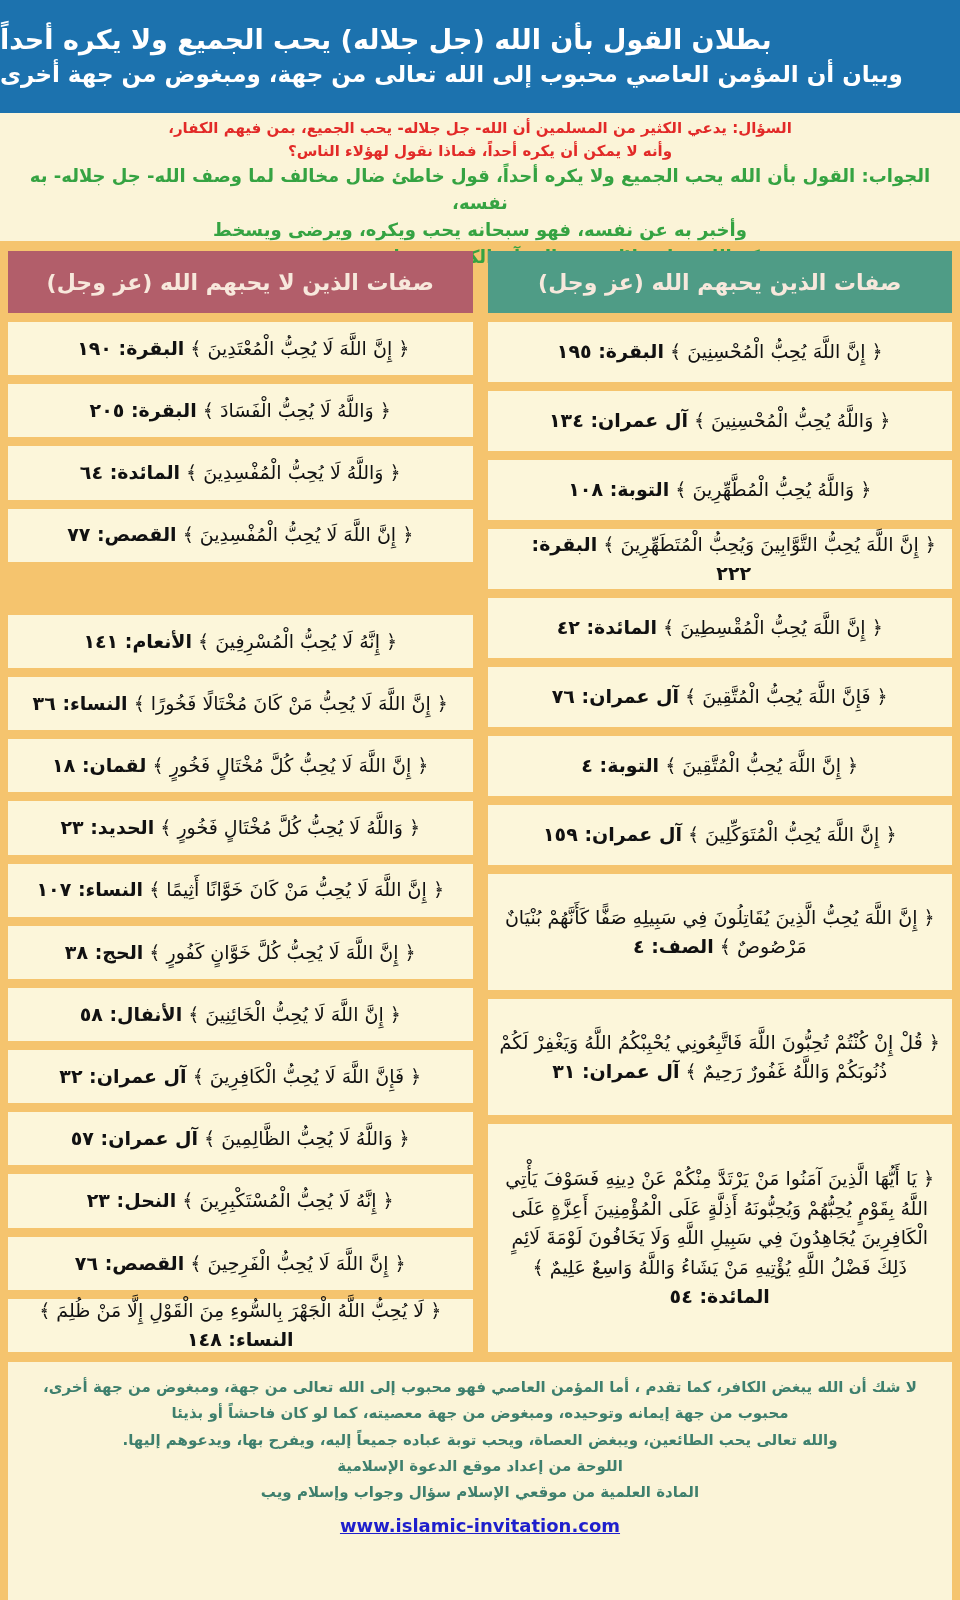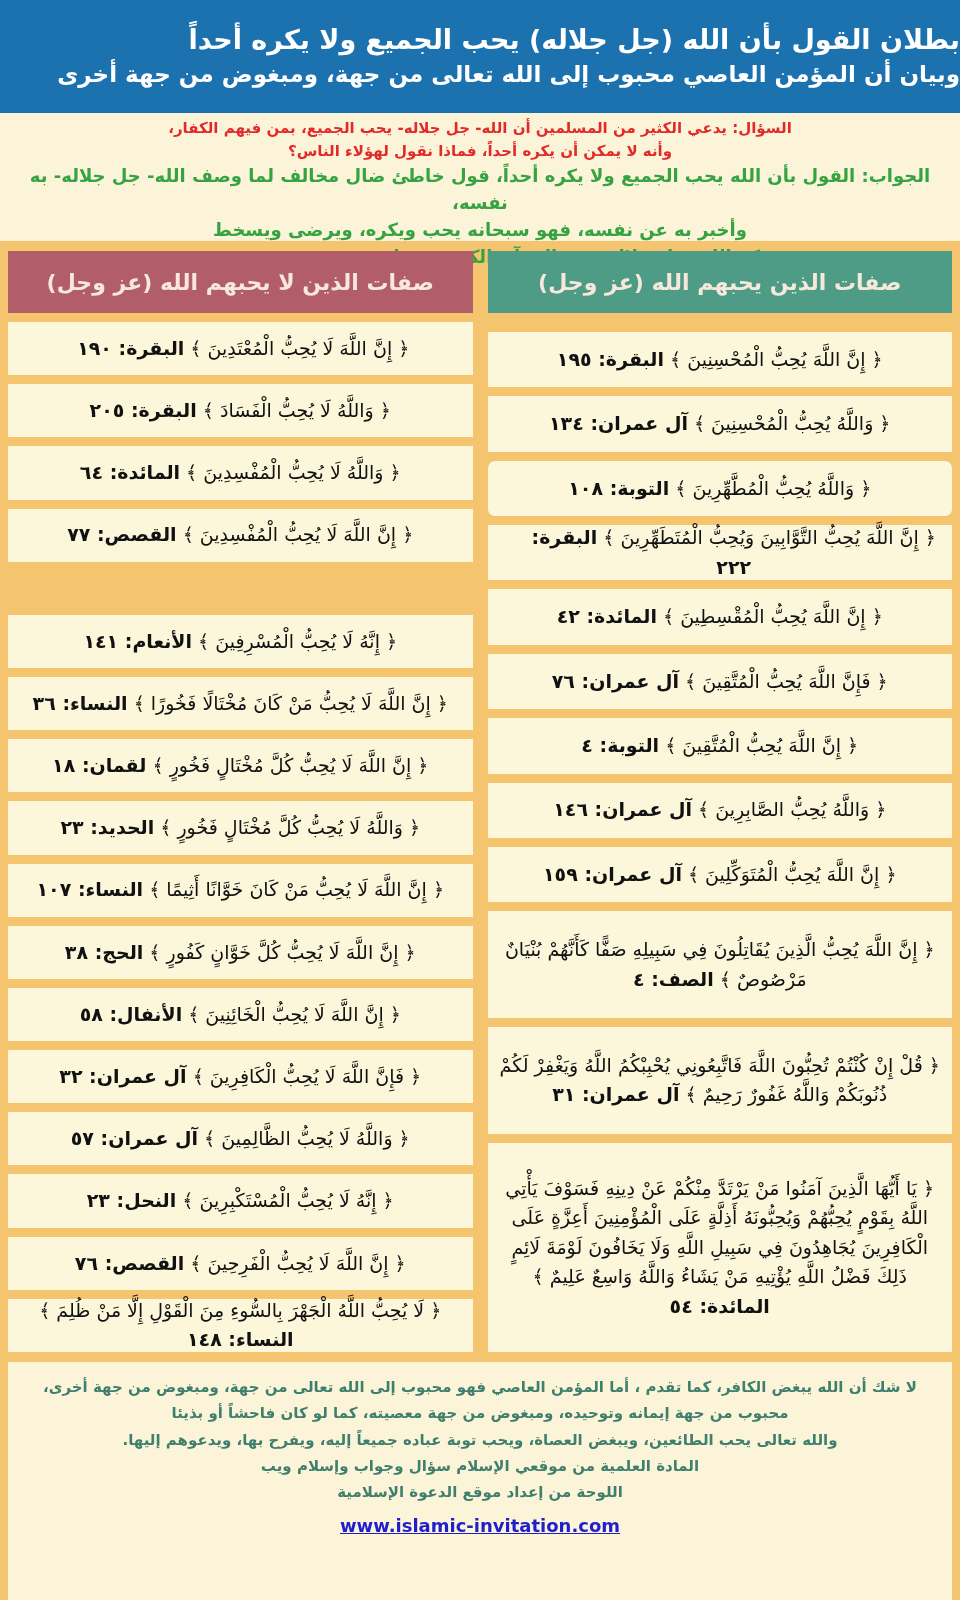--- a/index.html
+++ b/index.html
@@ -5,21 +5,21 @@
   html,body{margin:0;padding:0;}
   .page{
     width:960px;height:1600px;overflow:hidden;position:relative;
     background:var(--cream,#FBF4D8);
     font-family:"DejaVu Sans",sans-serif;
     direction:rtl;
   }
   
   .top-banner{
     height:113px;background:var(--header-bg,#1C72AE);
-    display:flex;flex-direction:column;justify-content:center;align-items:flex-start;
+    display:flex;flex-direction:column;justify-content:center;align-items:flex-end;
     color:#fff;font-weight:bold;text-align:center;
   }
   .top-banner .l1{font-size:27px;line-height:1.35;}
   .top-banner .l2{font-size:23px;line-height:1.45;}
   
   .qa{
     height:124px;padding-top:4px;text-align:center;font-weight:bold;
     background:var(--cream,#FBF4D8);
   }
   .qa .q{color:var(--question-red,#E22A28);font-size:15px;line-height:1.5;}
@@ -84,43 +84,40 @@
     <div class="a">فقد ذكر الله- جل جلاله- في القرآن الكريم صفات من يحبهم، ومن يبغضهم.</div>
   </div>
 
   <div class="table-section">
     <div class="col-headers">
       <div class="col-header loved">صفات الذين يحبهم الله (عز وجل)</div>
       <div class="col-header notloved">صفات الذين لا يحبهم الله (عز وجل)</div>
     </div>
     <div class="rows-grid">
       <div class="col">
-          <div class="verse-row" style="flex: 1 1 0%; margin-top: 10px;">
+          <div class="verse-row" style="flex: 1 1 0%;">
             <div class="vwrap"><span>﴿ إِنَّ اللَّهَ يُحِبُّ الْمُحْسِنِينَ ﴾ </span><span class="ref">البقرة: ١٩٥</span></div>
           </div>
           <div class="verse-row" style="flex: 1 1 0%;">
             <div class="vwrap"><span>﴿ وَاللَّهُ يُحِبُّ الْمُحْسِنِينَ ﴾ </span><span class="ref">آل عمران: ١٣٤</span></div>
           </div>
-          <div class="verse-row" style="flex: 1 1 0%; border-radius: 7px;">
+          <div class="verse-row" style="flex: 1 1 0%;">
             <div class="vwrap"><span>﴿ وَاللَّهُ يُحِبُّ الْمُطَّهِّرِينَ ﴾ </span><span class="ref">التوبة: ١٠٨</span></div>
           </div>
           <div class="verse-row" style="flex: 1 1 0%; padding-left: 38px;">
             <div class="vwrap"><span>﴿ إِنَّ اللَّهَ يُحِبُّ التَّوَّابِينَ وَيُحِبُّ الْمُتَطَهِّرِينَ ﴾ </span><span class="ref">البقرة: ٢٢٢</span></div>
           </div>
           <div class="verse-row" style="flex: 1 1 0%;">
             <div class="vwrap"><span>﴿ إِنَّ اللَّهَ يُحِبُّ الْمُقْسِطِينَ ﴾ </span><span class="ref">المائدة: ٤٢</span></div>
           </div>
           <div class="verse-row" style="flex: 1 1 0%;">
             <div class="vwrap"><span>﴿ فَإِنَّ اللَّهَ يُحِبُّ الْمُتَّقِينَ ﴾ </span><span class="ref">آل عمران: ٧٦</span></div>
           </div>
           <div class="verse-row" style="flex: 1 1 0%;">
             <div class="vwrap"><span>﴿ إِنَّ اللَّهَ يُحِبُّ الْمُتَّقِينَ ﴾ </span><span class="ref">التوبة: ٤</span></div>
-          </div>
-          <div class="verse-row" style="flex: 1 1 0%;">
-            <div class="vwrap"><span>﴿ وَاللَّهُ يُحِبُّ الصَّابِرِينَ ﴾ </span><span class="ref">آل عمران: ١٤٦</span></div>
           </div>
           <div class="verse-row" style="flex: 1 1 0%;">
             <div class="vwrap"><span>﴿ إِنَّ اللَّهَ يُحِبُّ الْمُتَوَكِّلِينَ ﴾ </span><span class="ref">آل عمران: ١٥٩</span></div>
           </div>
           <div class="verse-row" style="flex: 2 1 0%;">
             <div class="vwrap"><span>﴿ إِنَّ اللَّهَ يُحِبُّ الَّذِينَ يُقَاتِلُونَ فِي سَبِيلِهِ صَفًّا كَأَنَّهُمْ بُنْيَانٌ مَرْصُوصٌ ﴾ </span><span class="ref">الصف: ٤</span></div>
           </div>
           <div class="verse-row" style="flex: 2 1 0%;">
             <div class="vwrap"><span>﴿ قُلْ إِنْ كُنْتُمْ تُحِبُّونَ اللَّهَ فَاتَّبِعُونِي يُحْبِبْكُمُ اللَّهُ وَيَغْفِرْ لَكُمْ ذُنُوبَكُمْ وَاللَّهُ غَفُورٌ رَحِيمٌ ﴾ </span><span class="ref">آل عمران: ٣١</span></div>
           </div>
@@ -178,20 +175,20 @@
             <div class="vwrap"><span>﴿ لَا يُحِبُّ اللَّهُ الْجَهْرَ بِالسُّوءِ مِنَ الْقَوْلِ إِلَّا مَنْ ظُلِمَ ﴾ </span><span class="ref">النساء: ١٤٨</span></div>
           </div>
         </div>
     </div>
   </div>
 
   <div class="footer">
     <div class="gline">لا شك أن الله يبغض الكافر، كما تقدم ، أما المؤمن العاصي فهو محبوب إلى الله تعالى من جهة، ومبغوض من جهة أخرى،</div>
     <div class="gline">محبوب من جهة إيمانه وتوحيده، ومبغوض من جهة معصيته، كما لو كان فاحشاً أو بذيئا</div>
     <div class="gline">والله تعالى يحب الطائعين، ويبغض العصاة، ويحب توبة عباده جميعاً إليه، ويفرح بها، ويدعوهم إليها.</div>
+    <div class="gline">اللوحة من إعداد موقع الدعوة الإسلامية</div>
     <div class="gline">المادة العلمية من موقعي الإسلام سؤال وجواب وإسلام ويب</div>
-    <div class="gline">اللوحة من إعداد موقع الدعوة الإسلامية</div>
     <div>
       <a class="site" href="#">www.islamic-invitation.com</a>
     </div>
   </div>
 
 </div>
 
 </body></html>

